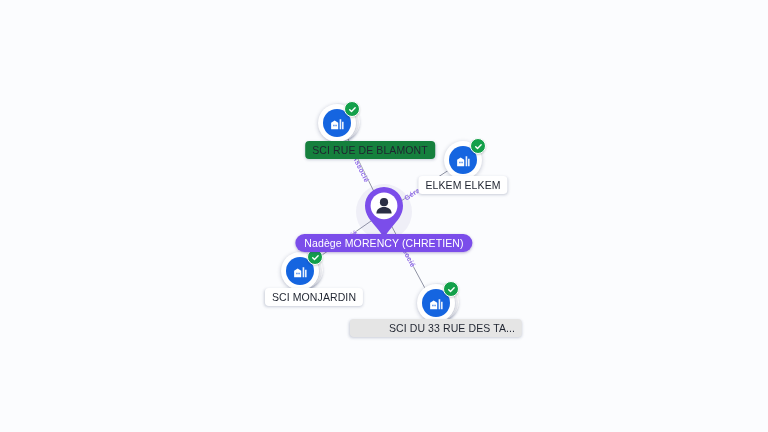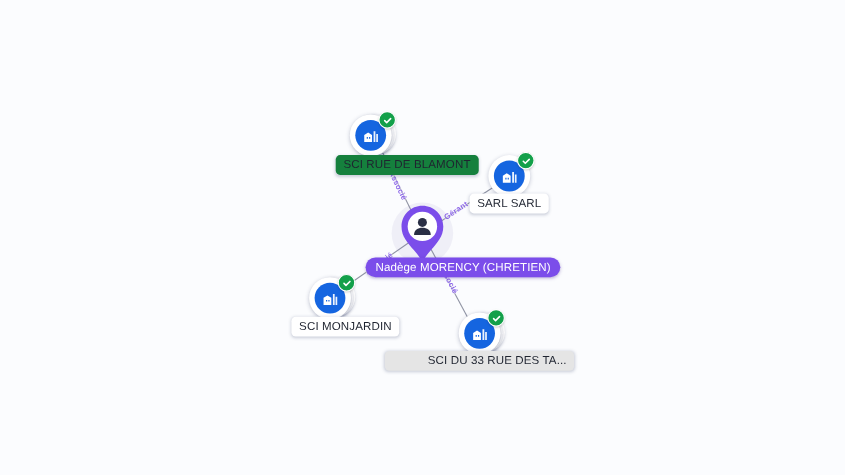--- a/index.html
+++ b/index.html
@@ -135,21 +135,21 @@
               </svg>
             </div>
           </div>
           <div class="badge" style="background:#13a04a">
             <svg width="9" height="9" viewBox="0 0 12 12" aria-hidden="true">
               <path d="M2.3 6.2l2.4 2.4 4.8-4.8" fill="none" stroke="#ffffff" stroke-width="1.9" stroke-linecap="round" stroke-linejoin="round"></path>
             </svg>
           </div>
         </div>
       </div>
-      <div class="label" style="left: 463px; top: 176px; color: rgb(31, 36, 48); background: rgb(255, 255, 255);">SARL SARL</div>
+      <div class="label" style="left: 463px; top: 176px; color: rgb(31, 36, 48); background: rgb(255, 255, 255);">ELKEM ELKEM</div>
       <div class="node" style="left: 301px; top: 271px;">
         <div class="node-hit">
           <div class="stack s1"></div>
           <div class="stack s2"></div>
           <div class="stack s3"></div>
           <div class="disc">
             <div class="inner" style="background:#1565e0">
               <svg width="17" height="17" viewBox="0 0 24 24" aria-hidden="true">
                 <path d="M3 20V11l5-3.2L13 11v9z" fill="#ffffff"></path>
                 <path d="M6.2 13.6h1.5v2.2H6.2zm3 0h1.5v2.2H9.2z" fill="#1565e0"></path>
@@ -191,16 +191,16 @@
         <div class="pin-halo"></div>
         <div class="pin">
           <svg width="46" height="54" viewBox="0 0 46 54" aria-hidden="true">
             <path d="M23 2C12.5 2 4 10.4 4 20.8c0 9.1 5.6 14.9 11.2 21.4c2.5 2.9 5 5.9 6.6 9.1c.5 1 1.9 1 2.4 0c1.6-3.2 4.1-6.2 6.6-9.1C36.4 35.7 42 29.9 42 20.8C42 10.4 33.5 2 23 2z" fill="#7b4dea"></path>
             <circle cx="23" cy="20.8" r="13.4" fill="#ffffff"></circle>
             <circle cx="23" cy="17.2" r="4.1" fill="#2a2f45"></circle>
             <path d="M15.4 28.6c0-4.2 3.4-6.5 7.6-6.5s7.6 2.3 7.6 6.5z" fill="#2a2f45"></path>
           </svg>
         </div>
       </div>
-      <div class="label primary" style="left: 384px; top: 234px; background: rgb(123, 77, 234); margin-left: 37px;">Nadège MORENCY (CHRETIEN)</div>
+      <div class="label primary" style="left: 384px; top: 234px; background: rgb(123, 77, 234);">Nadège MORENCY (CHRETIEN)</div>
     </div>
 
 </div>
 
 </body></html>

